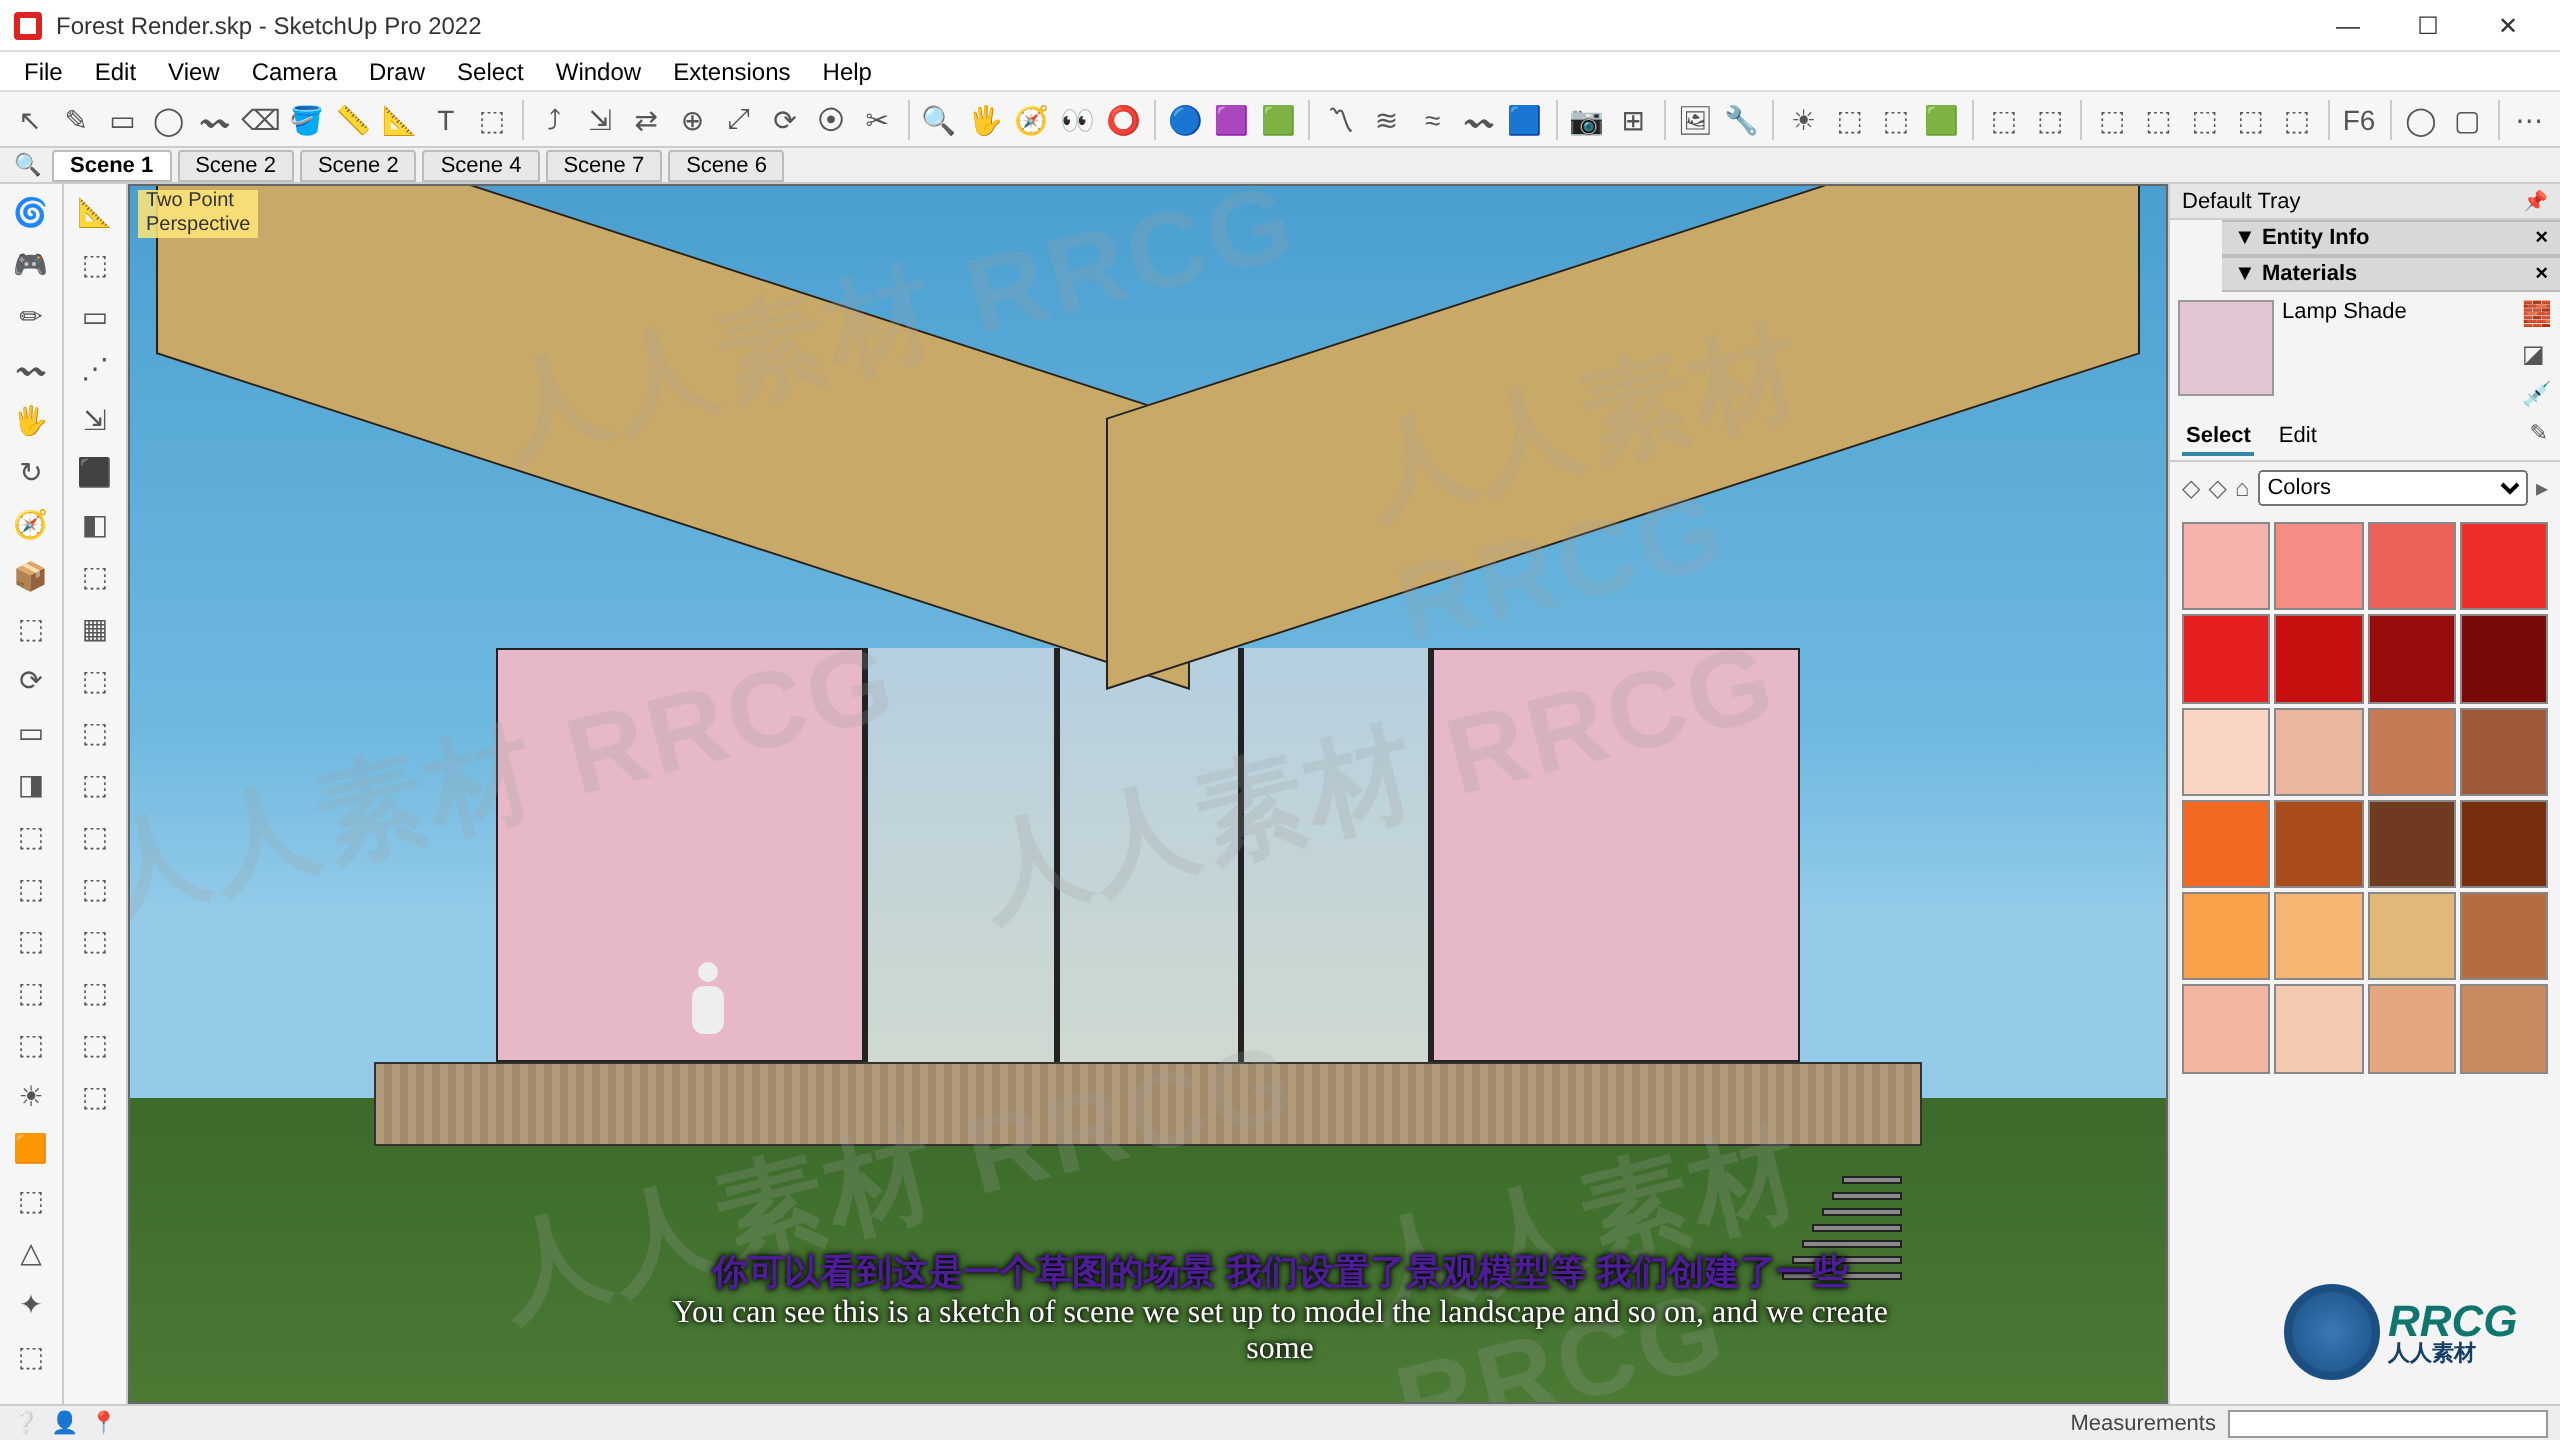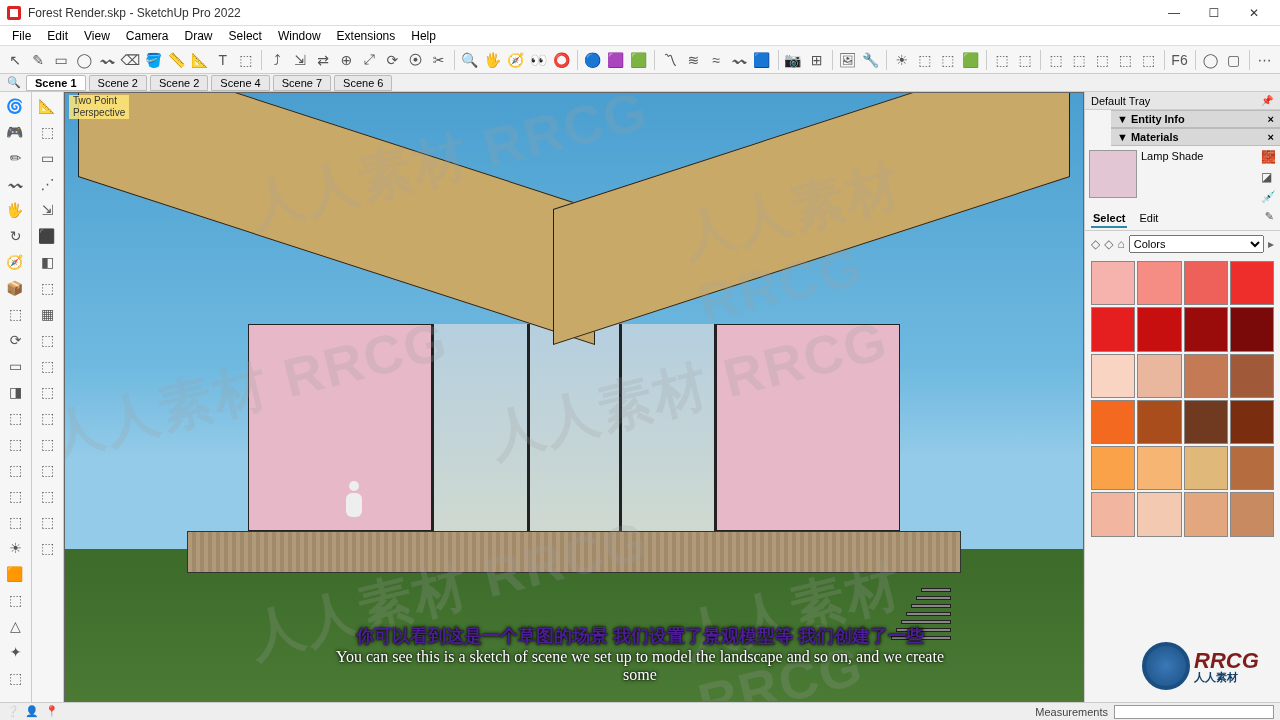--- a/index.html
+++ b/index.html
@@ -85,21 +85,21 @@
 .subtitle .cn { color: #4c1d95; font-size: 18px; font-weight: 600; text-shadow: 0 0 4px #000, 0 0 2px #000; }
 .subtitle .en { color: #fff; font-size: 16px; text-shadow: 0 0 4px #000, 0 0 2px #000; font-family: Georgia, serif; }
 
 
 .wm { position: absolute; color: rgba(160,160,160,.22); font-size: 54px; font-weight: bold; transform: rotate(-14deg); pointer-events: none; letter-spacing: 2px; }
 
 
 .corner-logo { position: absolute; right: 8px; bottom: 20px; width: 130px; height: 68px; pointer-events: none; display: flex; align-items: center; gap: 4px; }
 .corner-logo .ball { width: 48px; height: 48px; border: 4px solid #1b4f82; border-radius: 50%; position: relative; background: radial-gradient(circle,#3a78b8,#1b4f82); }
 .corner-logo .txt { display: flex; flex-direction: column; line-height: 1; }
-.corner-logo .txt .big { font-size: 22px; font-weight: 900; color: #7f1d1d; font-style: italic; }
+.corner-logo .txt .big { font-size: 22px; font-weight: 900; color: #0f766e; font-style: italic; }
 .corner-logo .txt .small { font-size: 11px; font-weight: bold; color: #163f68; }
 </style>
 </head>
 <body>
 
 <div class="titlebar">
   <svg class="app-icon" viewBox="0 0 16 16">
       <rect x="1" y="1" width="14" height="14" fill="#d22" rx="2"></rect>
       <rect x="4" y="4" width="8" height="8" fill="#fff"></rect>
     </svg>

